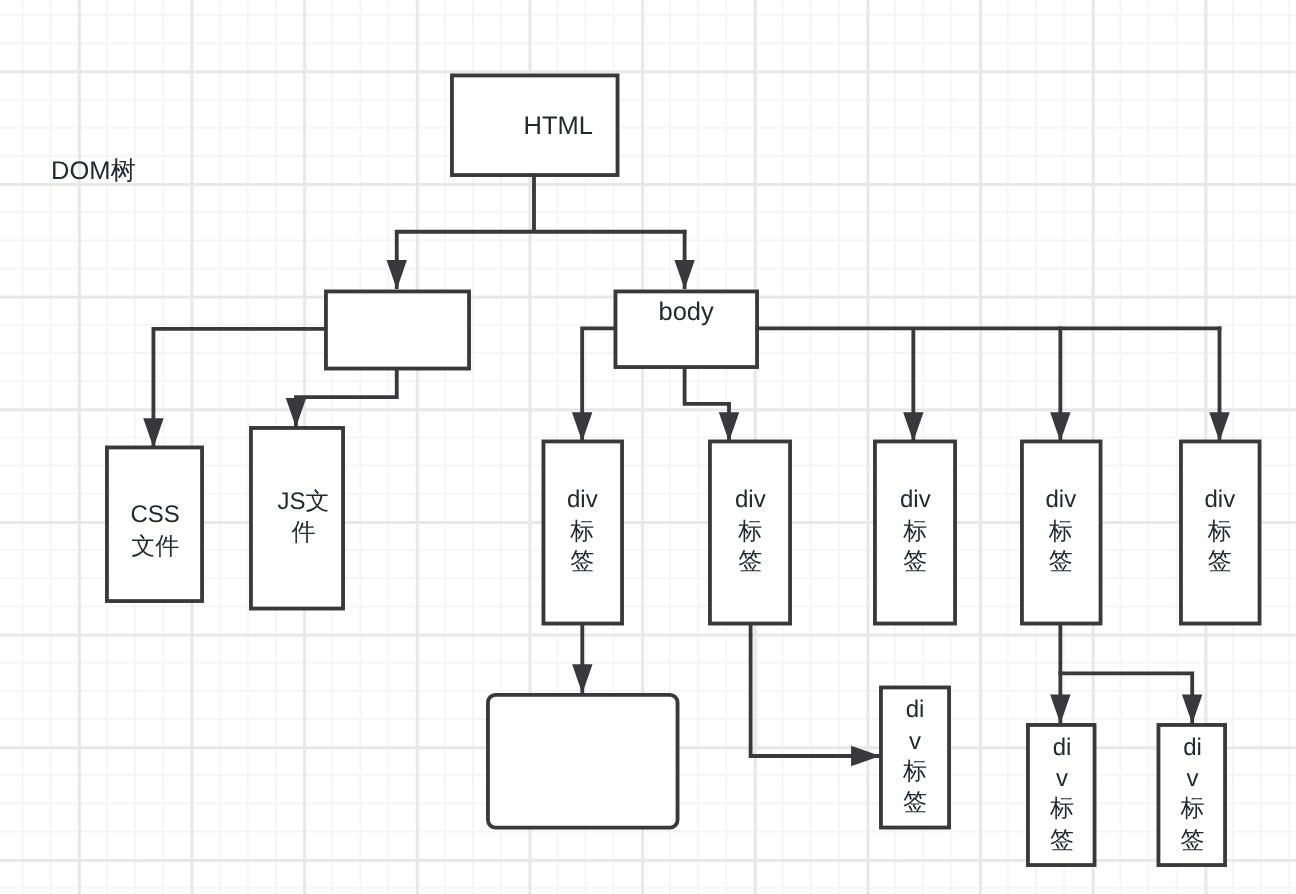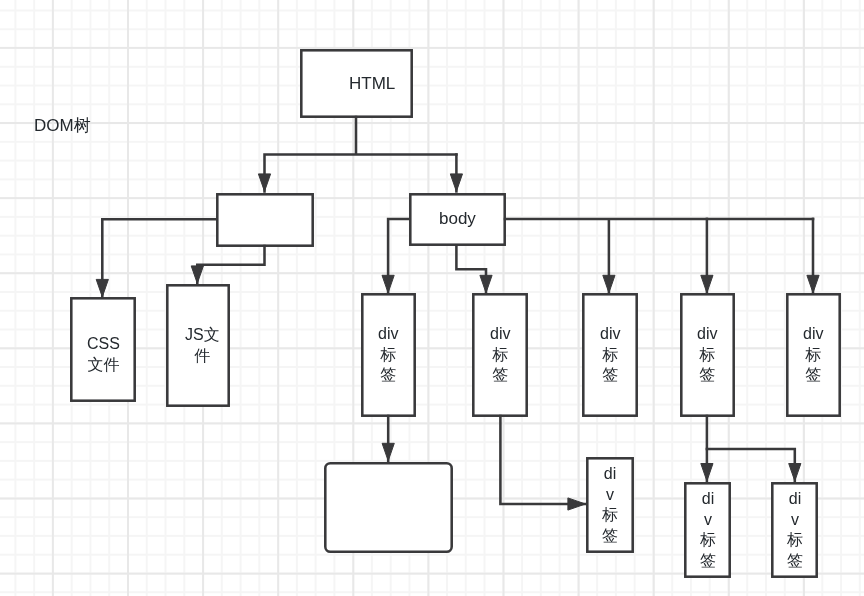--- a/index.html
+++ b/index.html
@@ -47,21 +47,20 @@
     justify-content: center;
     text-align: center;
     color: #24292e;
     line-height: 1.29;
   }
   .label-free {
     position: absolute;
     will-change: transform;
     color: #24292e;
     white-space: nowrap;
-    margin-top: 12px;
   }
 </style>
 </head>
 <body>
 
 <div id="canvas" style="background-color: rgb(255, 255, 255); background-image: linear-gradient(to right, rgb(232, 232, 232) 1.9px, transparent 1.9px), linear-gradient(rgb(232, 232, 232) 1.9px, transparent 1.9px), linear-gradient(to right, rgb(245, 245, 245) 1.5px, transparent 1.5px), linear-gradient(rgb(245, 245, 245) 1.5px, transparent 1.5px);">
   <svg class="boxes" viewBox="0 0 864 596">
       <rect x="301.30" y="50.30" width="110.40" height="66.40" fill="#ffffff" stroke="#39393b" stroke-width="2.55"></rect>
       <rect x="217.30" y="194.30" width="95.40" height="51.40" fill="#ffffff" stroke="#39393b" stroke-width="2.55"></rect>
       <rect x="410.30" y="194.30" width="94.40" height="50.40" fill="#ffffff" stroke="#39393b" stroke-width="2.55"></rect>
@@ -128,21 +127,21 @@
       </g>
       <g>
         <path d="M706.9,448.9 L794.8,448.9 L794.8,481" fill="none" stroke="#39393b" stroke-width="2.55" stroke-linecap="square" stroke-linejoin="miter"></path>
         <path d="M794.8,481 L788.6999999999999,463.5 L800.9,463.5 Z" fill="#39393b" stroke="#39393b" stroke-width="1" stroke-linejoin="miter"></path>
       </g>
     </svg>
   <div class="label-free" id="title-label" style="left:34px; top:101.5px; font-size:17px;">DOM树</div>
 <div class="node" style="left: 316px; top: 49px; width: 113px; height: 69px; font-size: 17px;">
       <span style="white-space: pre;">HTML</span>
     </div>
-    <div class="node" style="left: 409px; top: 192px; width: 97px; height: 53px; font-size: 17px;">
+    <div class="node" style="left: 409px; top: 181px; width: 97px; height: 53px; font-size: 17px;">
       <span style="white-space: pre;">body</span>
     </div>
     <div class="node" style="left: 70px; top: 297px; width: 66px; height: 115px; font-size: 16px;">
       <span style="white-space: pre;">CSS
 文件</span>
     </div>
     <div class="node" style="left: 166px; top: 284px; width: 72px; height: 123px; font-size: 16px;">
       <span style="white-space: pre;">JS文
 件</span>
     </div>

